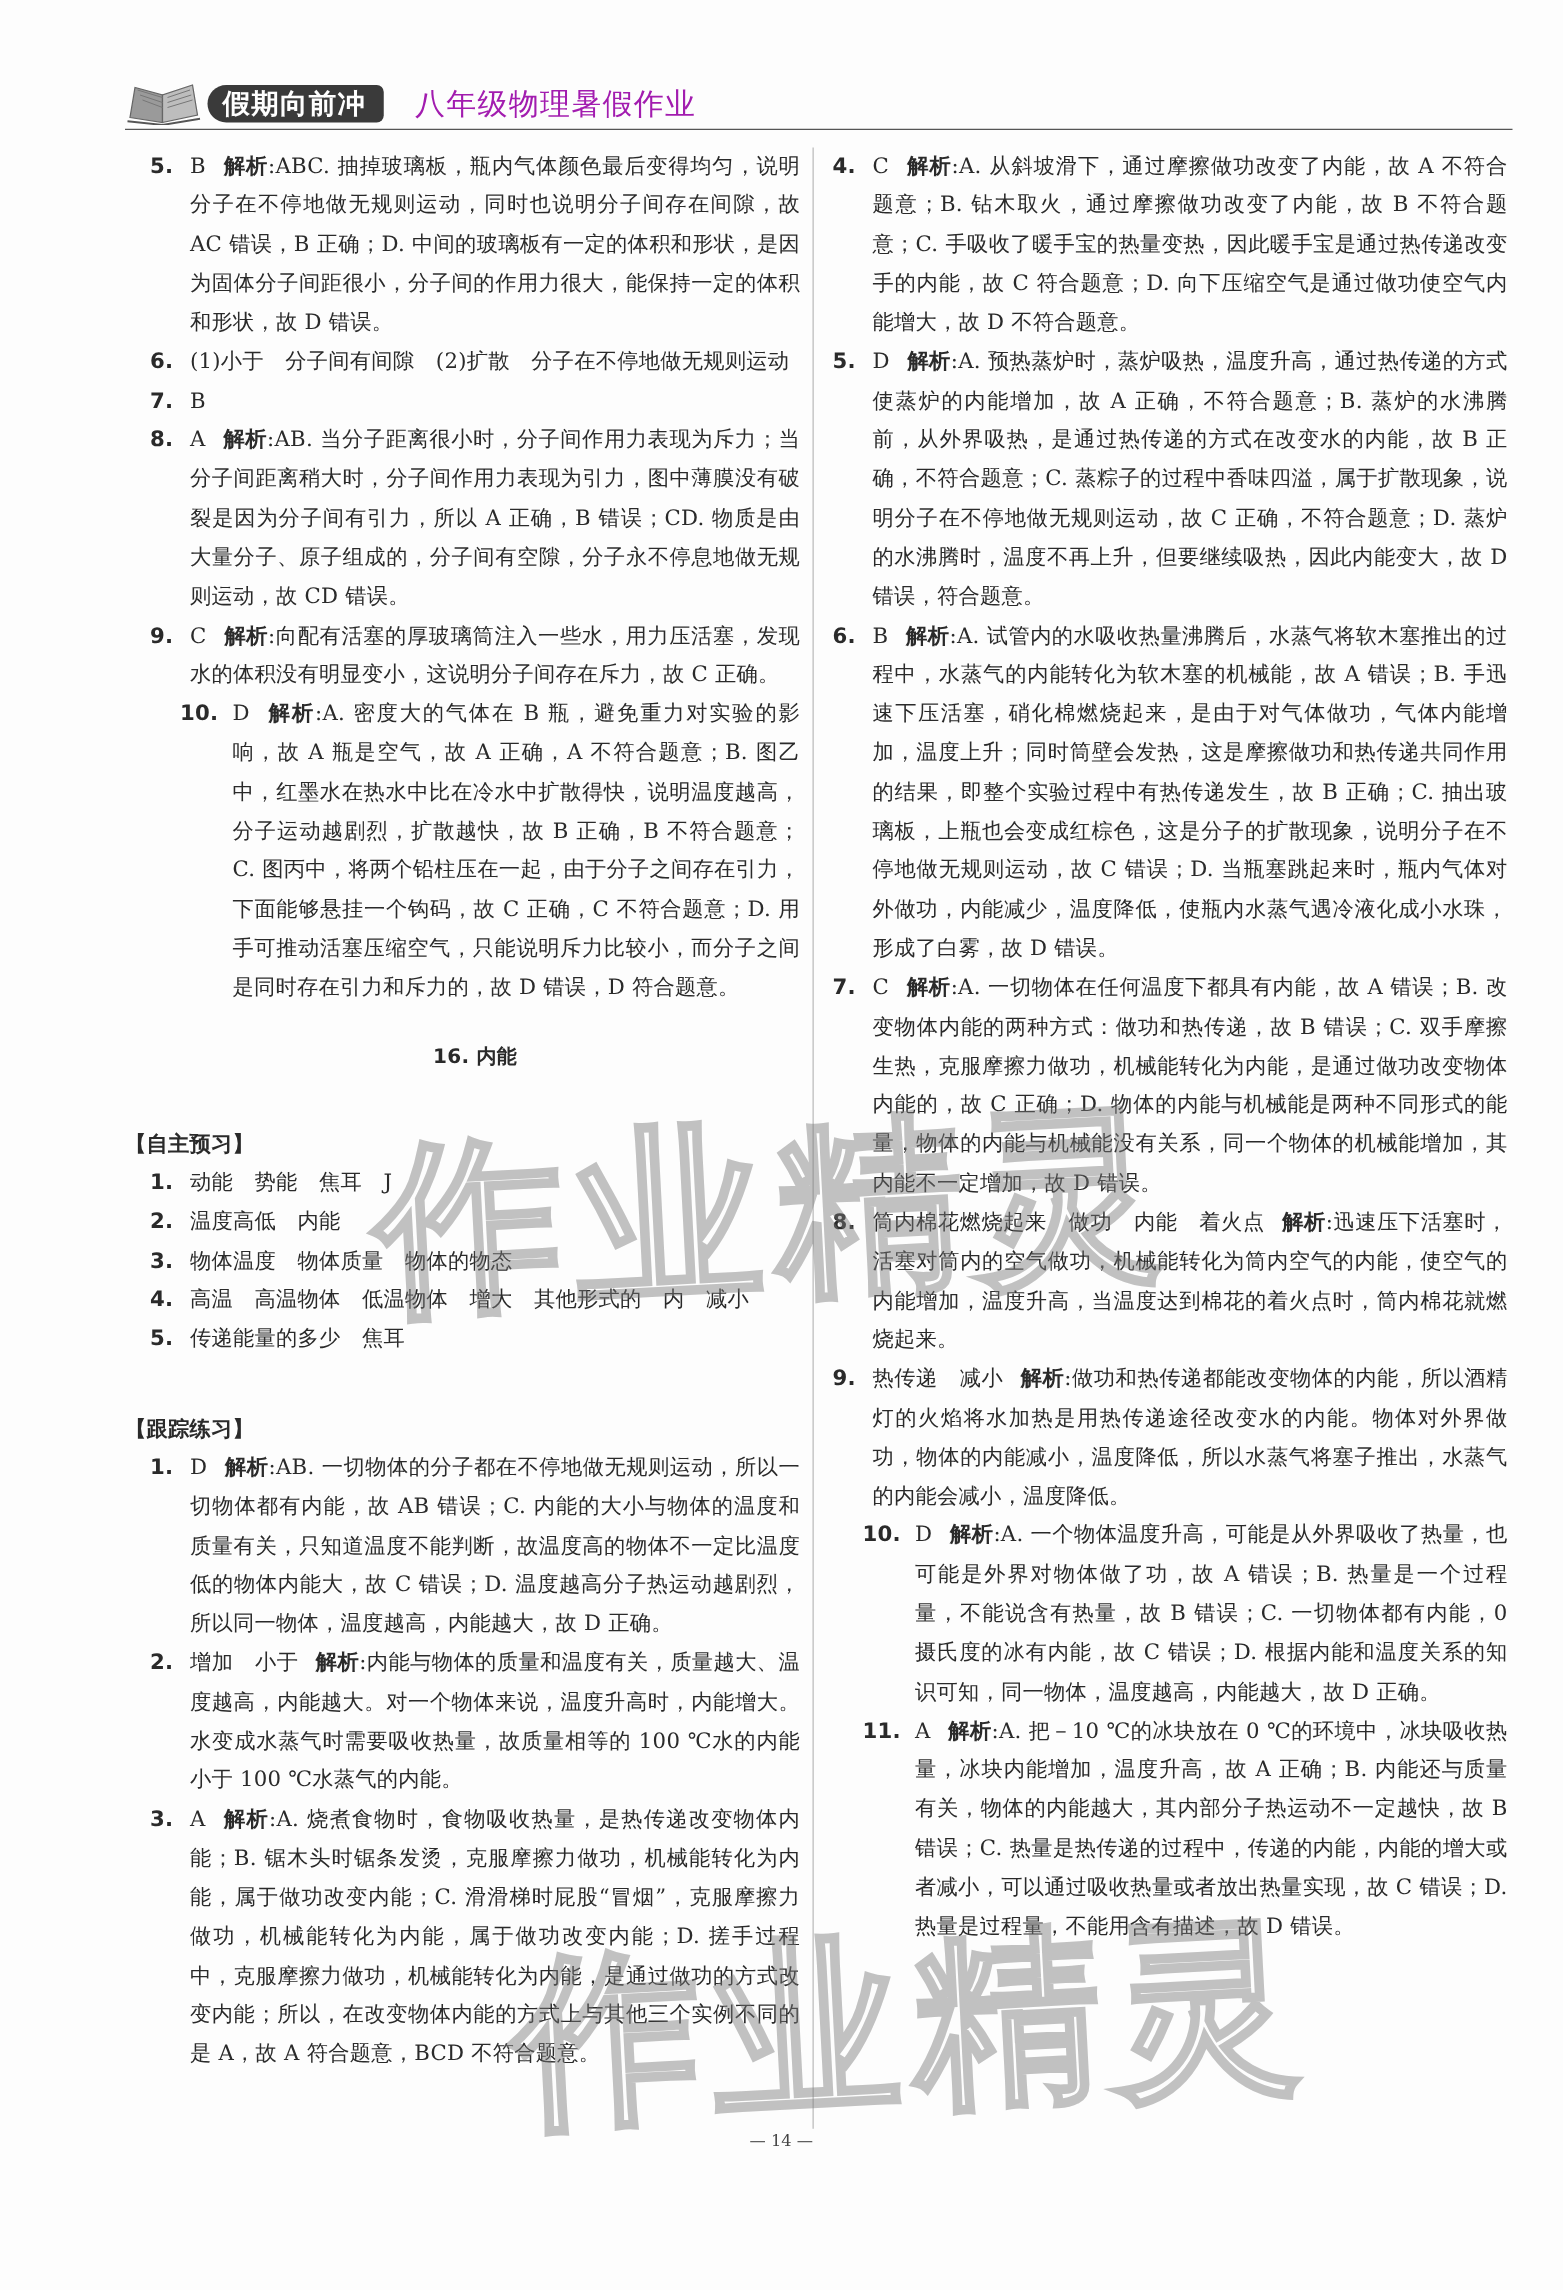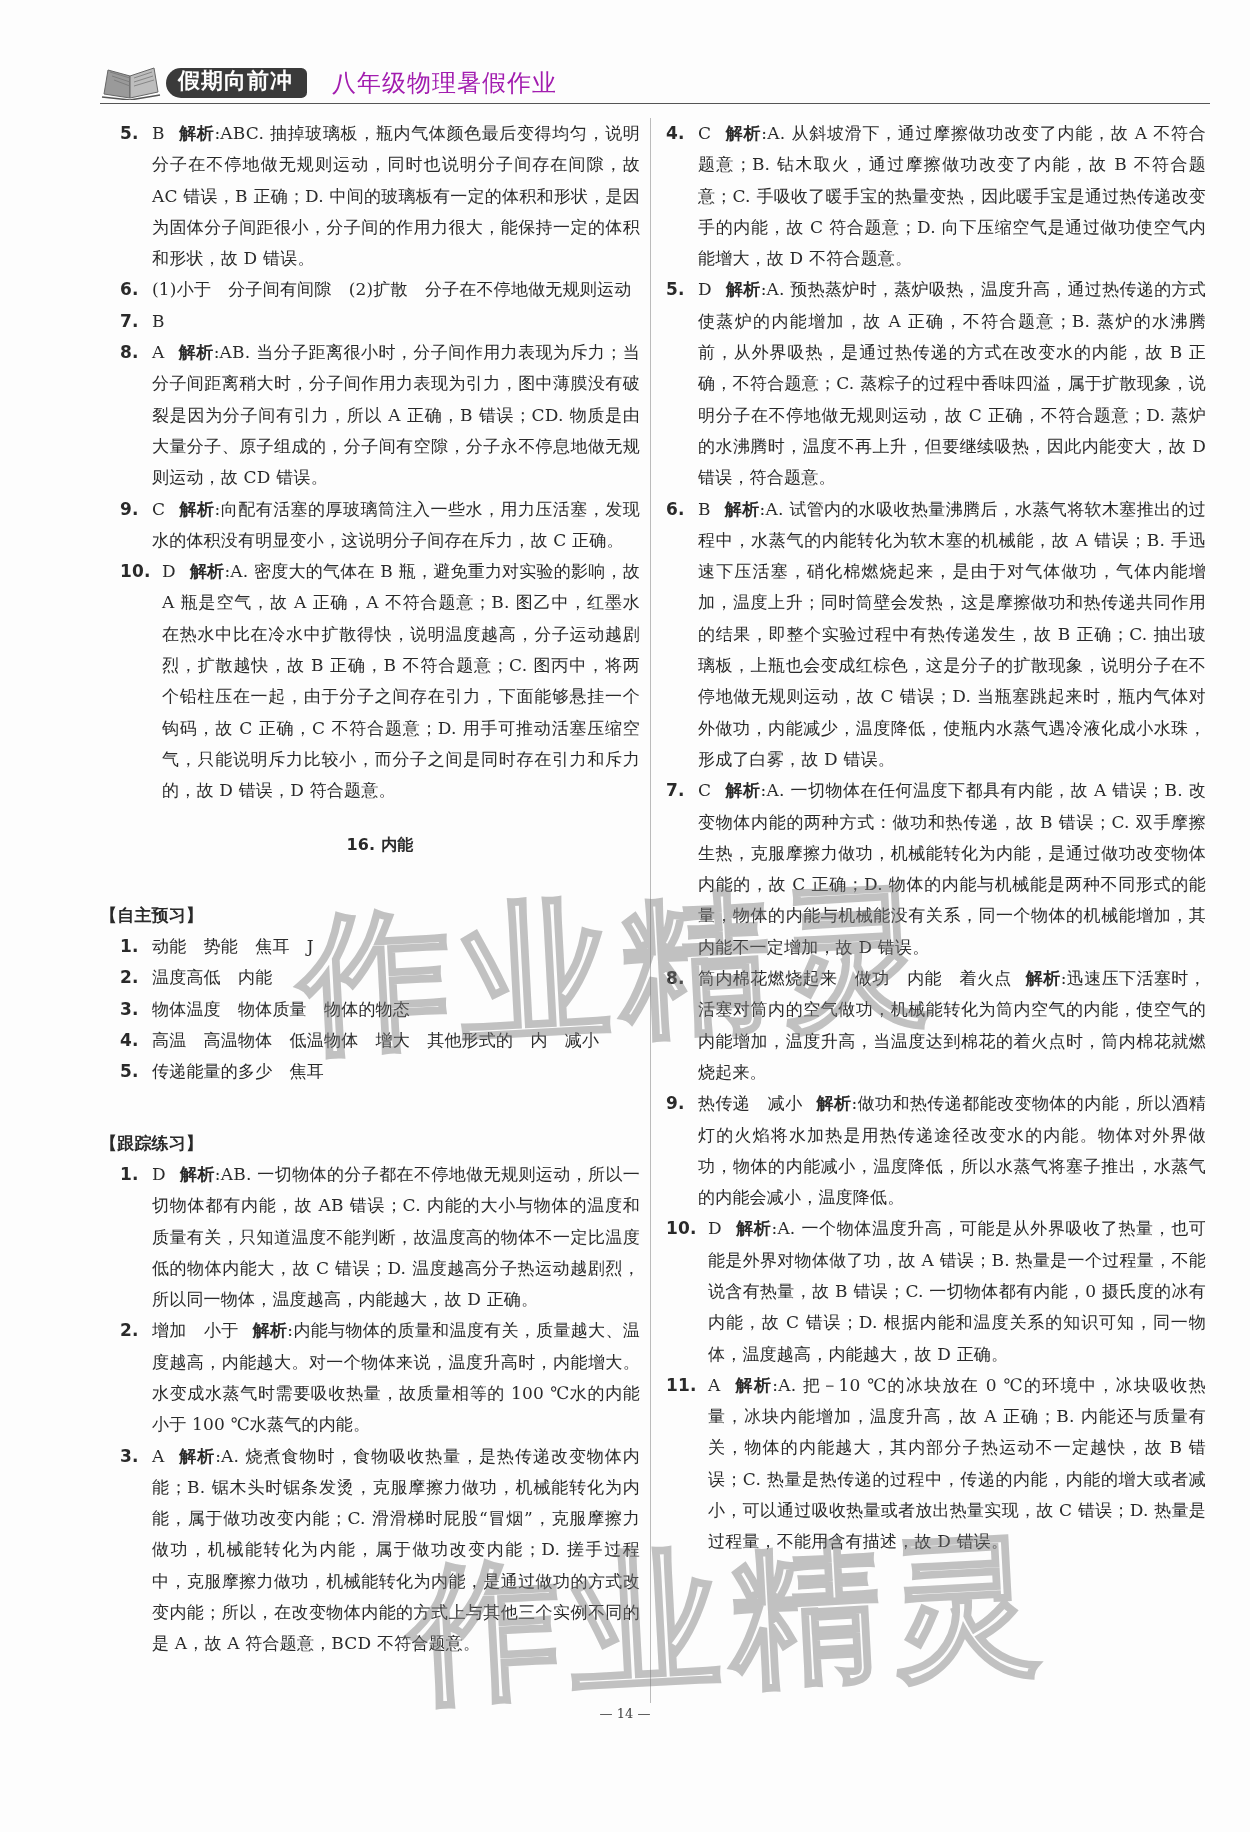--- a/index.html
+++ b/index.html
@@ -2,31 +2,31 @@
 <html><head>
 <meta charset="utf-8">
 <style>
   html, body { margin:0; padding:0; }
   body { width:1250px; height:1832px; background:#fdfdfd; position:relative; overflow:hidden;
          font-family:"DejaVu Serif","Liberation Serif",serif; color:#2a2a2a; }
   .header { position:absolute; left:100px; top:58px; width:1110px; height:46px; }
   .book-icon { position:absolute; left:0; top:6px; width:62px; height:36px; }
   .brand-pill { position:absolute; left:66px; top:10px; height:30px; padding:0 14px 0 12px;
     background:#3a3a3a; color:#fff; border-radius:16px 6px 6px 16px;
-    font-family:Liberation Mono, monospace; font-weight:bold; font-size:22px;
+    font-family:Liberation Serif, serif; font-weight:bold; font-size:22px;
     line-height:30px; letter-spacing:1px; }
   .book-title { position:absolute; left:232px; top:8px; font-family:"DejaVu Sans","Liberation Sans",sans-serif;
     font-size:24px; line-height:34px; color:#a21caf; letter-spacing:1px; }
   .header-rule { position:absolute; left:100px; top:103px; width:1110px; height:0; border-top:1.5px solid #555; }
   .col { position:absolute; top:118px; font-size:17px; line-height:31.3px; letter-spacing:0.2px; }
   .col-left { left:120px; width:520px; }
   .col-right { left:666px; width:540px; }
   .divider { position:absolute; left:650px; top:118px; width:0; height:1585px; border-left:1px solid #bbb; }
   .item { position:relative; padding-left:32px; text-align:justify; }
-  .item.wide { padding-left:42px; }
+  .item.wide { padding-left:42px;margin-left:24px; }
   .num { position:absolute; left:0; top:0; font-weight:bold; font-family:"DejaVu Sans","Liberation Sans",sans-serif; }
   .ans { margin-right:14px; }
   .lbl { font-weight:bold; font-family:"DejaVu Sans","Liberation Sans",sans-serif; }
   .section-title { text-align:center; font-weight:bold; font-size:16px; font-family:"DejaVu Sans","Liberation Sans",sans-serif; margin:22px 0 10px 0; }
   .bracket { font-weight:bold; font-family:Liberation Sans, sans-serif; margin-left:-20px;margin-top:40px; }
   .sub-indent { padding-left:60px; }
   .page-number { position:absolute; left:0; width:1250px; top:1706px; text-align:center; font-size:13px; color:#444; }
   .watermark { position:absolute; font-family:"DejaVu Sans","Liberation Sans",sans-serif; font-size:150px; font-weight:bold;
     color:transparent; -webkit-text-stroke:3px rgba(120,120,120,0.45); letter-spacing:10px; pointer-events:none; transform:rotate(-3deg); }
 </style>

